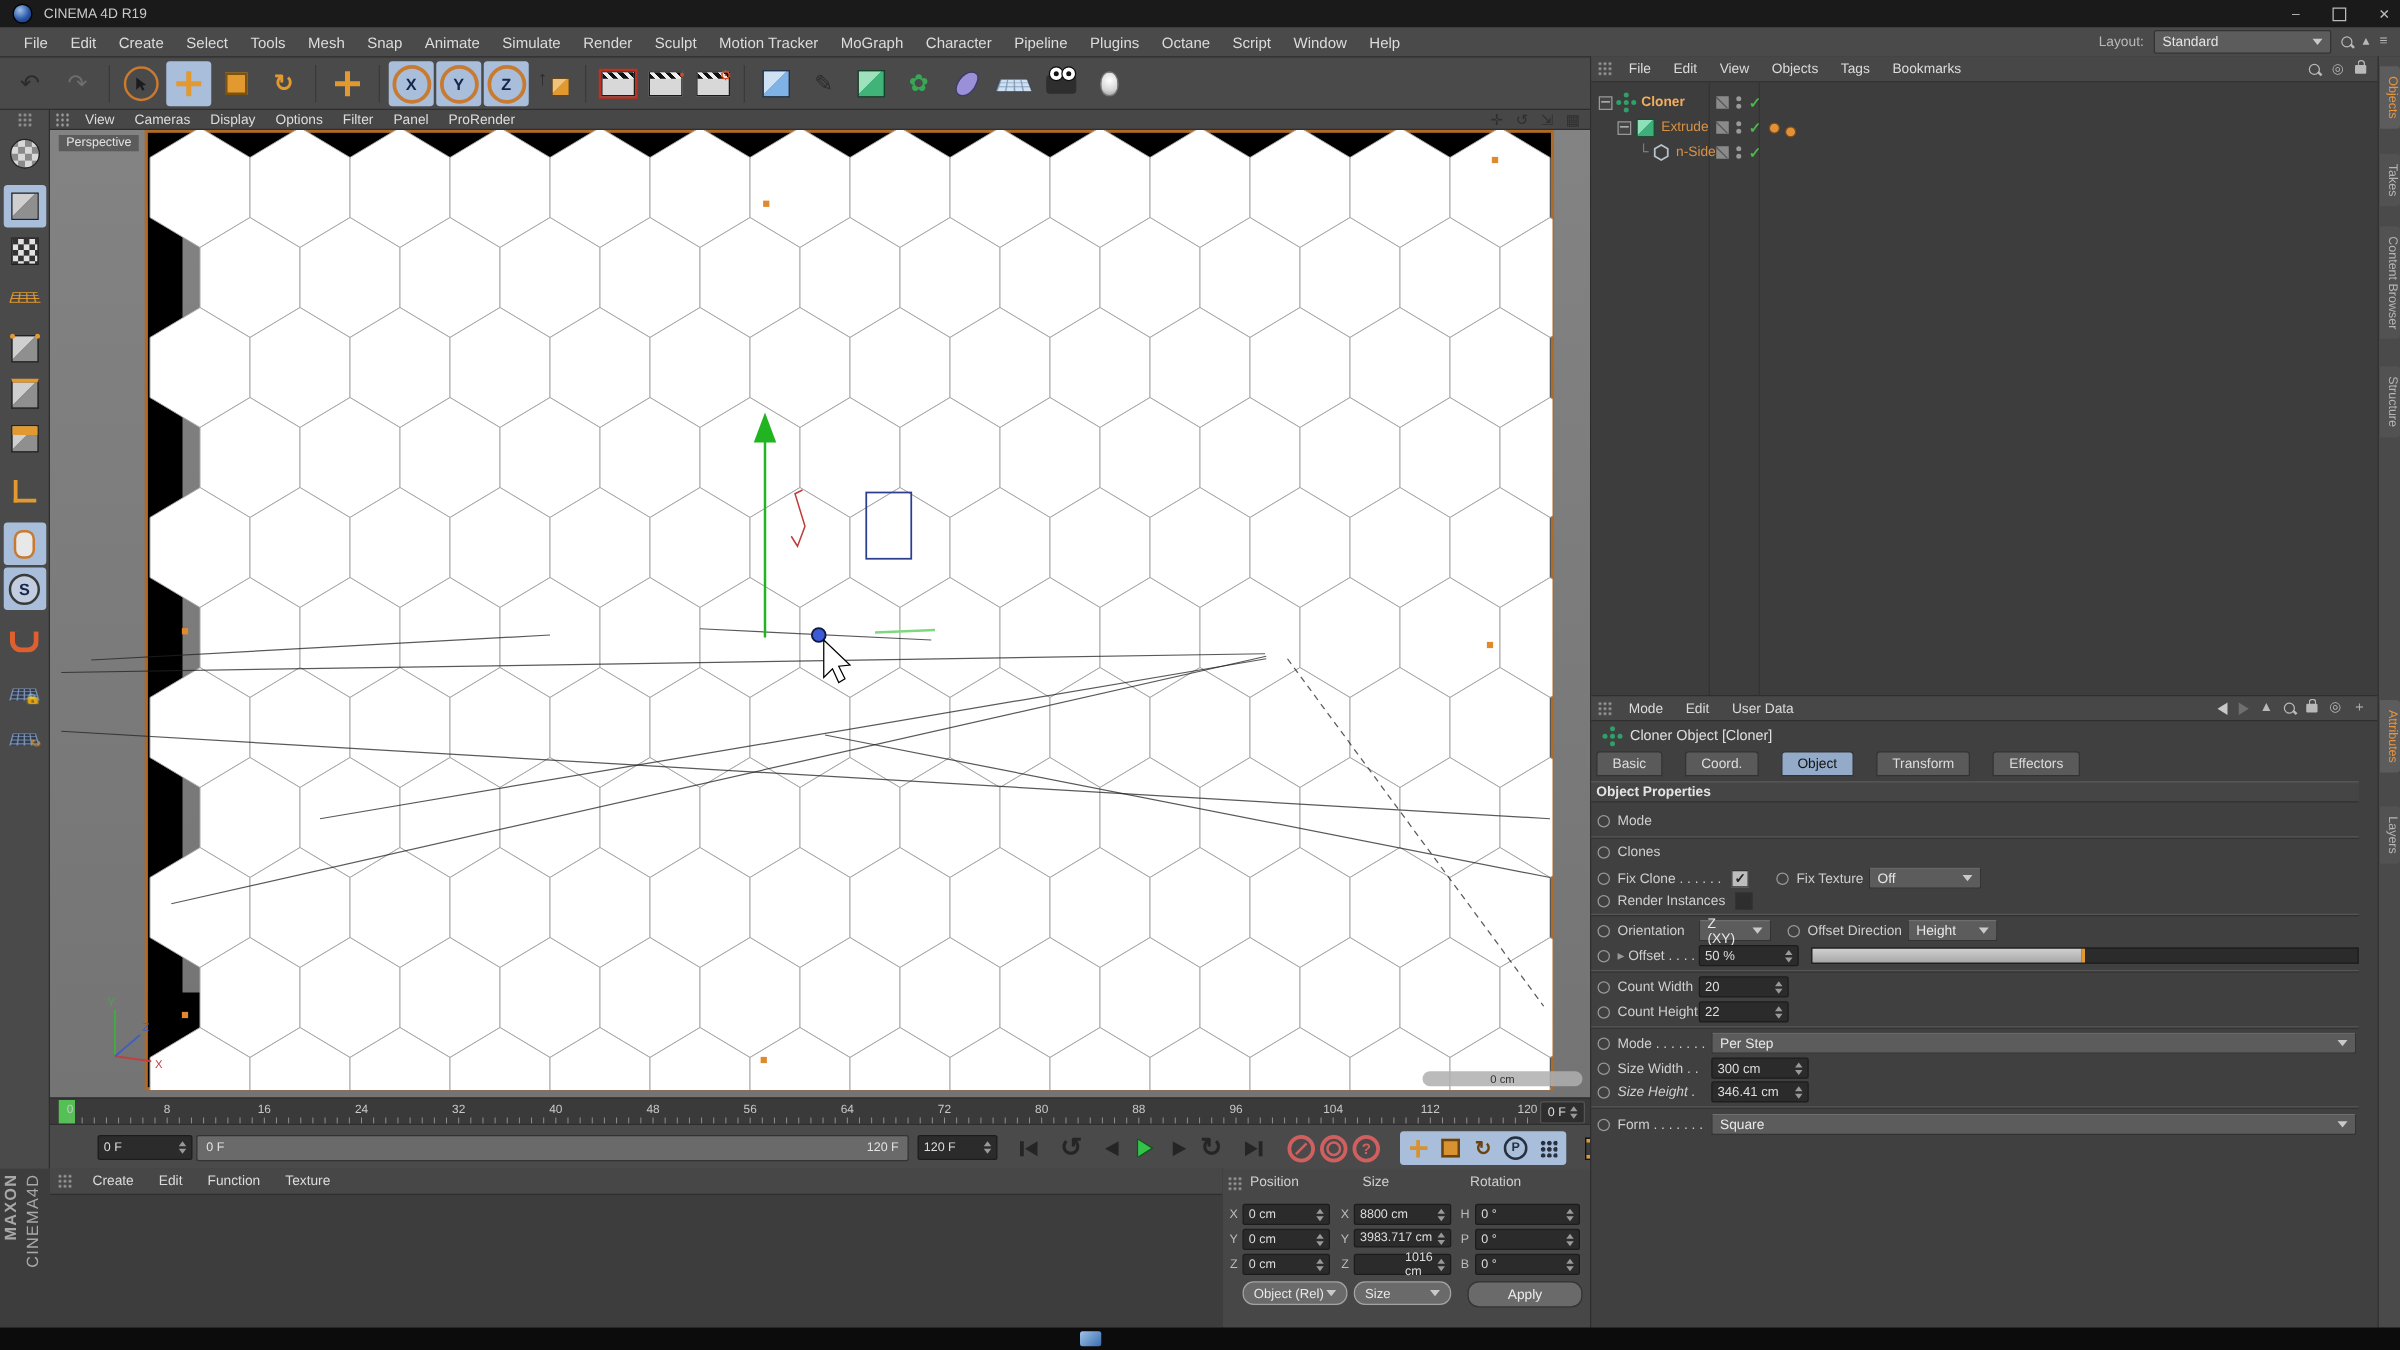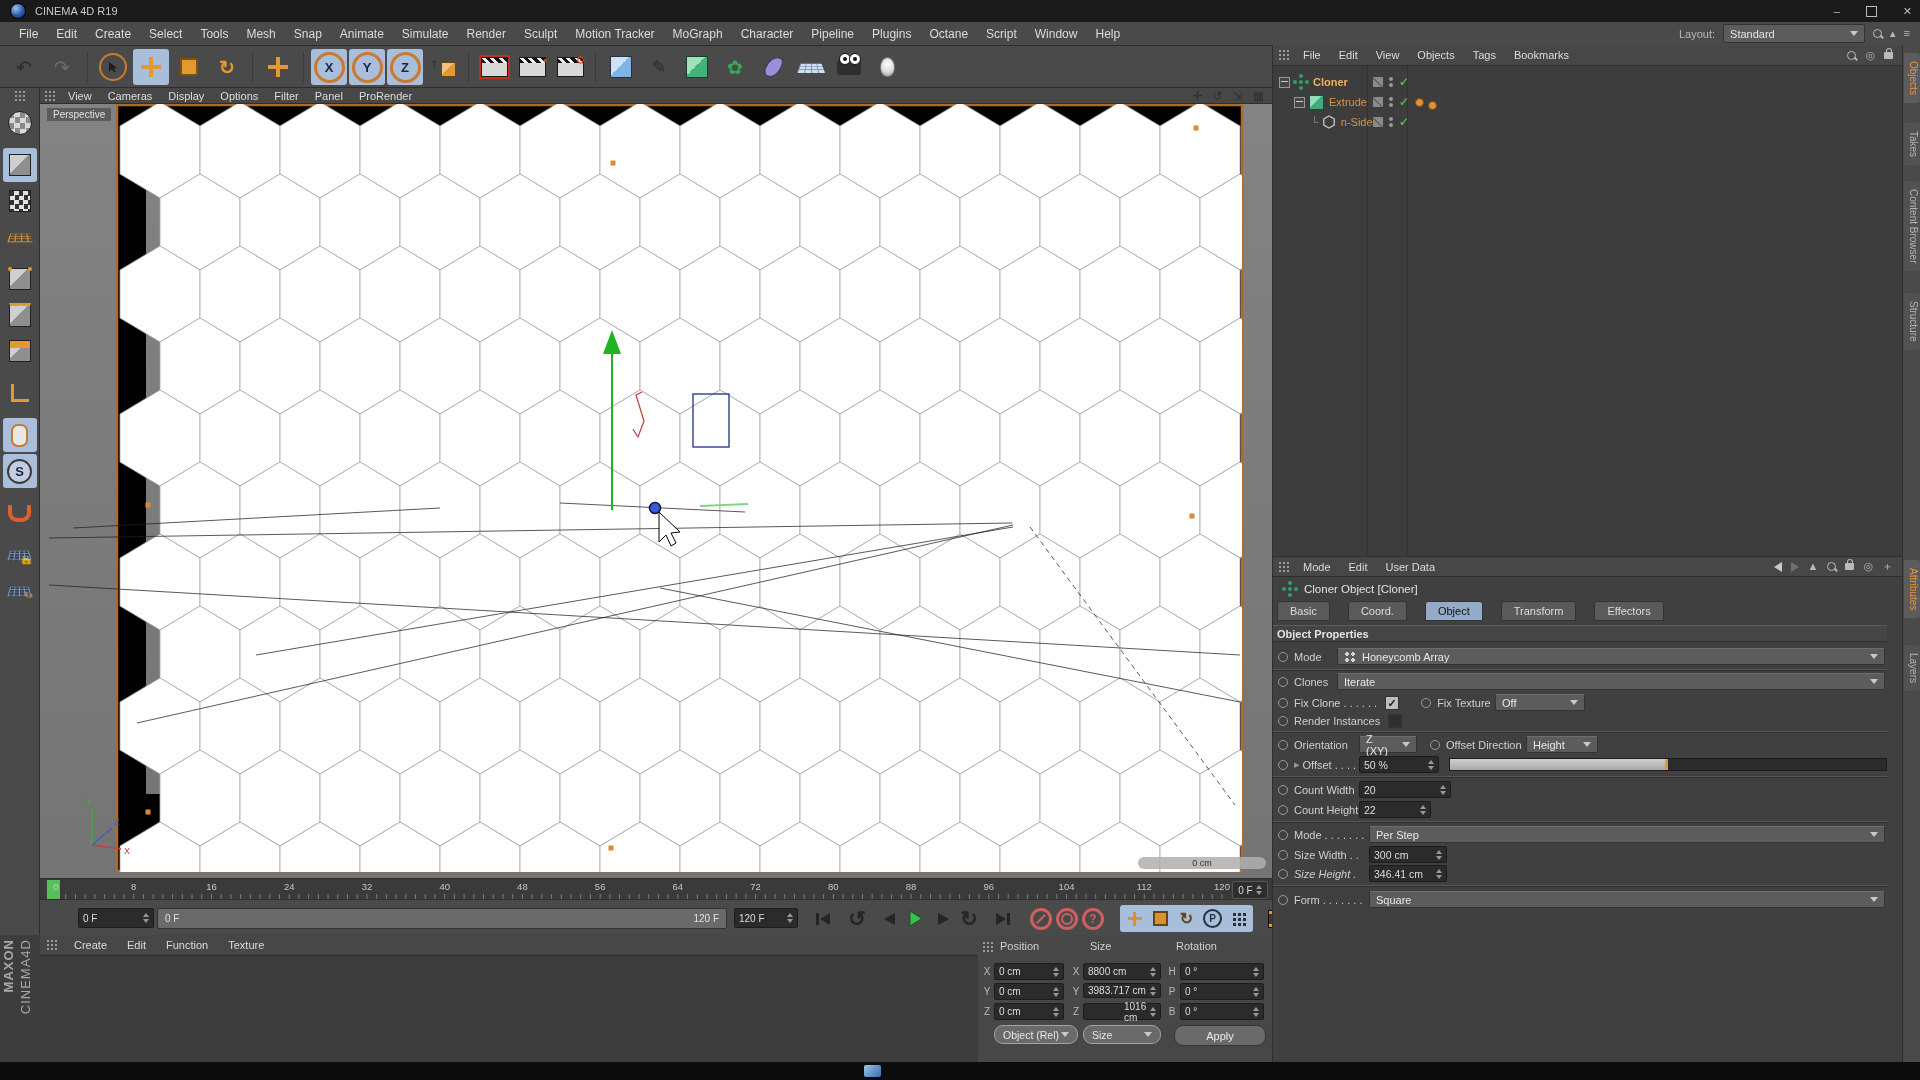--- a/index.html
+++ b/index.html
@@ -973,34 +973,25 @@
         <div class="amtab">Transform</div>
         <div class="amtab">Effectors</div>
       </div>
 
     <div class="sechdr">Object Properties</div>
 
     <div class="prow" style="top:602px;">
       <div class="animdot"></div>
       <span>Mode</span>
     </div>
-    <div class="wdd" style="left:64px;top:603px;width:548px;">
-      <div class="hexdots"></div>
-      <span>Honeycomb Array</span>
-      <span class="ddcaret"></span>
-    </div>
     <div class="divline" style="top:624px;"></div>
 
     <div class="prow" style="top:627px;">
       <div class="animdot"></div>
       <span>Clones</span>
-    </div>
-    <div class="wdd" style="left:64px;top:628px;width:548px;">
-      <span>Iterate</span>
-      <span class="ddcaret"></span>
     </div>
 
     <div class="prow" style="top:648px;">
       <div class="animdot"></div>
       <span>Fix Clone . . . . . .</span>
       <div class="chk" style="margin-left:8px;">✓</div>
       <div class="animdot" style="margin-left:22px;"></div>
       <span>Fix Texture</span>
     </div>
     <div class="wdd" style="left:222px;top:649px;width:90px;">
@@ -1043,21 +1034,21 @@
     </div>
     <div class="sliderwrap" style="left:176px;top:713px;width:436px;">
         <div id="offset-fill" style="width: 50%;"></div>
       </div>
     <div class="divline" style="top:731px;"></div>
 
     <div class="prow" style="top:735px;">
       <div class="animdot"></div>
       <span>Count Width</span>
     </div>
-    <div class="afield" style="left:86px;top:736px;width:92px;">
+    <div class="afield" style="left:86px;top:736px;width:72px;">
       <span>20</span>
         <span class="spin"></span>
     </div>
     <div class="prow" style="top:755px;">
       <div class="animdot"></div>
       <span>Count Height</span>
     </div>
     <div class="afield" style="left:86px;top:756px;width:72px;">
       <span>22</span>
         <span class="spin"></span>

